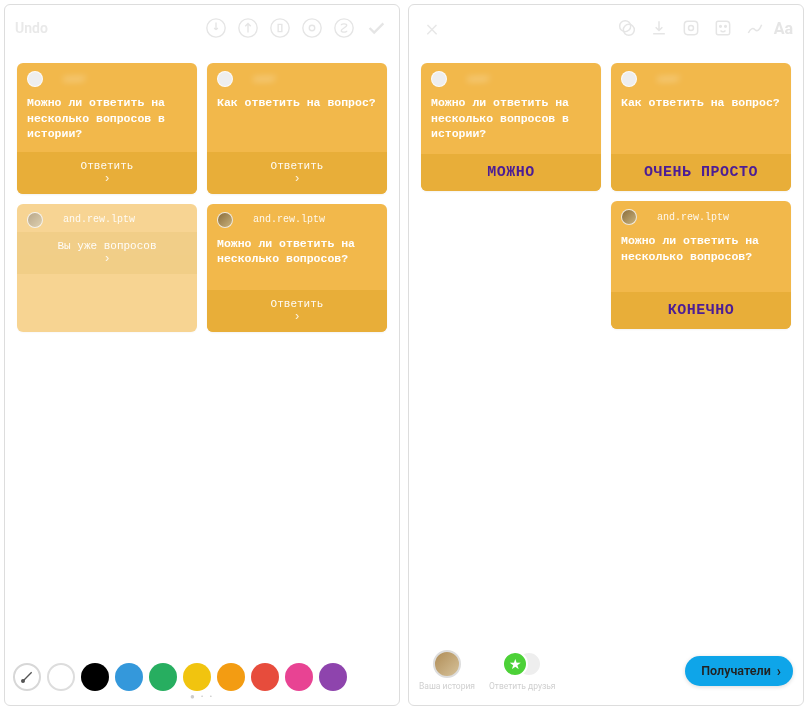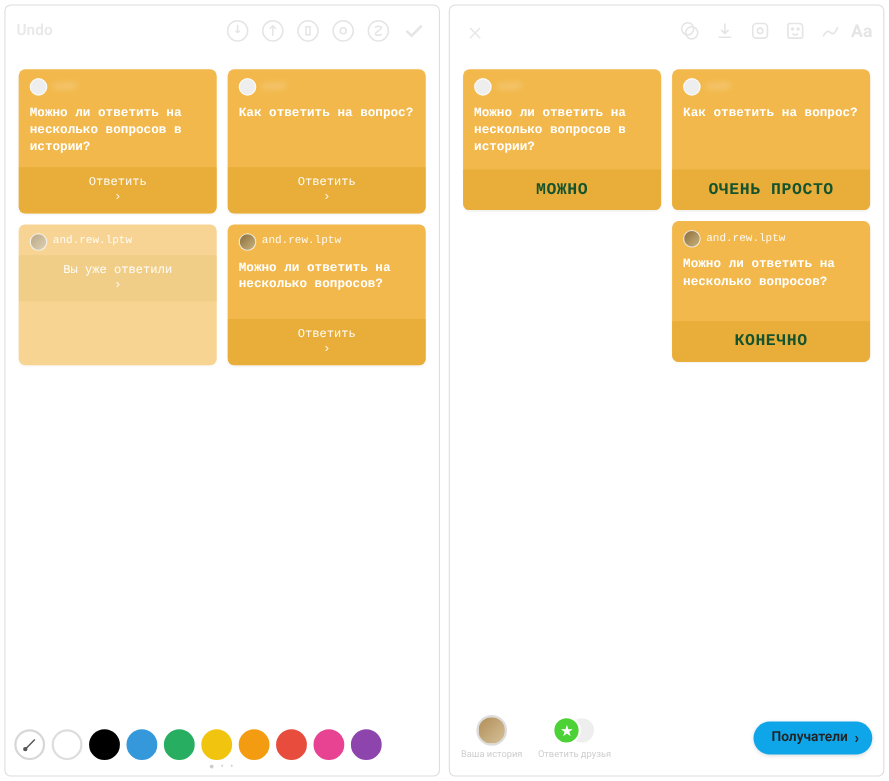--- a/index.html
+++ b/index.html
@@ -72,21 +72,21 @@
     display: flex;
     flex-direction: column;
     overflow: hidden;
     min-height: 128px;
     box-shadow: 0 1px 2px rgba(0,0,0,0.05);
   }
   .card.faded { opacity: 0.6; }
   .card-head {
     display: flex;
     align-items: center;
-    gap: 5px;
+    gap: 20px;
     padding: 8px 10px 4px 10px;
   }
   .avatar {
     width: 16px;
     height: 16px;
     border-radius: 50%;
     background: #eee;
     border: 1px solid rgba(255,255,255,0.8);
   }
   .avatar.img {
@@ -117,21 +117,21 @@
   }
   .card-foot .chev {
     color: rgba(255,255,255,0.85);
     font-size: 12px;
   }
   .card-foot.big {
     font-size: 15px;
     font-weight: 800;
     letter-spacing: 0.5px;
     justify-content: center;
-    color: #14532d;
+    color: #4c1d95;
     padding: 10px;
   }
   .card.empty { visibility: hidden; }
 
   
   .bottombar {
     margin-top: auto;
     display: flex;
     align-items: center;
     padding: 10px 8px 14px 8px;
@@ -305,21 +305,21 @@
           <span class="chev">›</span>
       </div>
     </div>
 
     <div class="card faded">
       <div class="card-head">
         <span class="avatar img"></span>
         <span class="username">and.rew.lptw</span>
       </div>
       <div class="card-foot">
-        <span>Вы уже ответили</span>
+        <span>Вы уже вопросов</span>
           <span class="chev">›</span>
       </div>
     </div>
 
     <div class="card">
       <div class="card-head">
         <span class="avatar img"></span>
         <span class="username">and.rew.lptw</span>
       </div>
       <div class="card-body">Можно ли ответить на несколько вопросов?</div>

